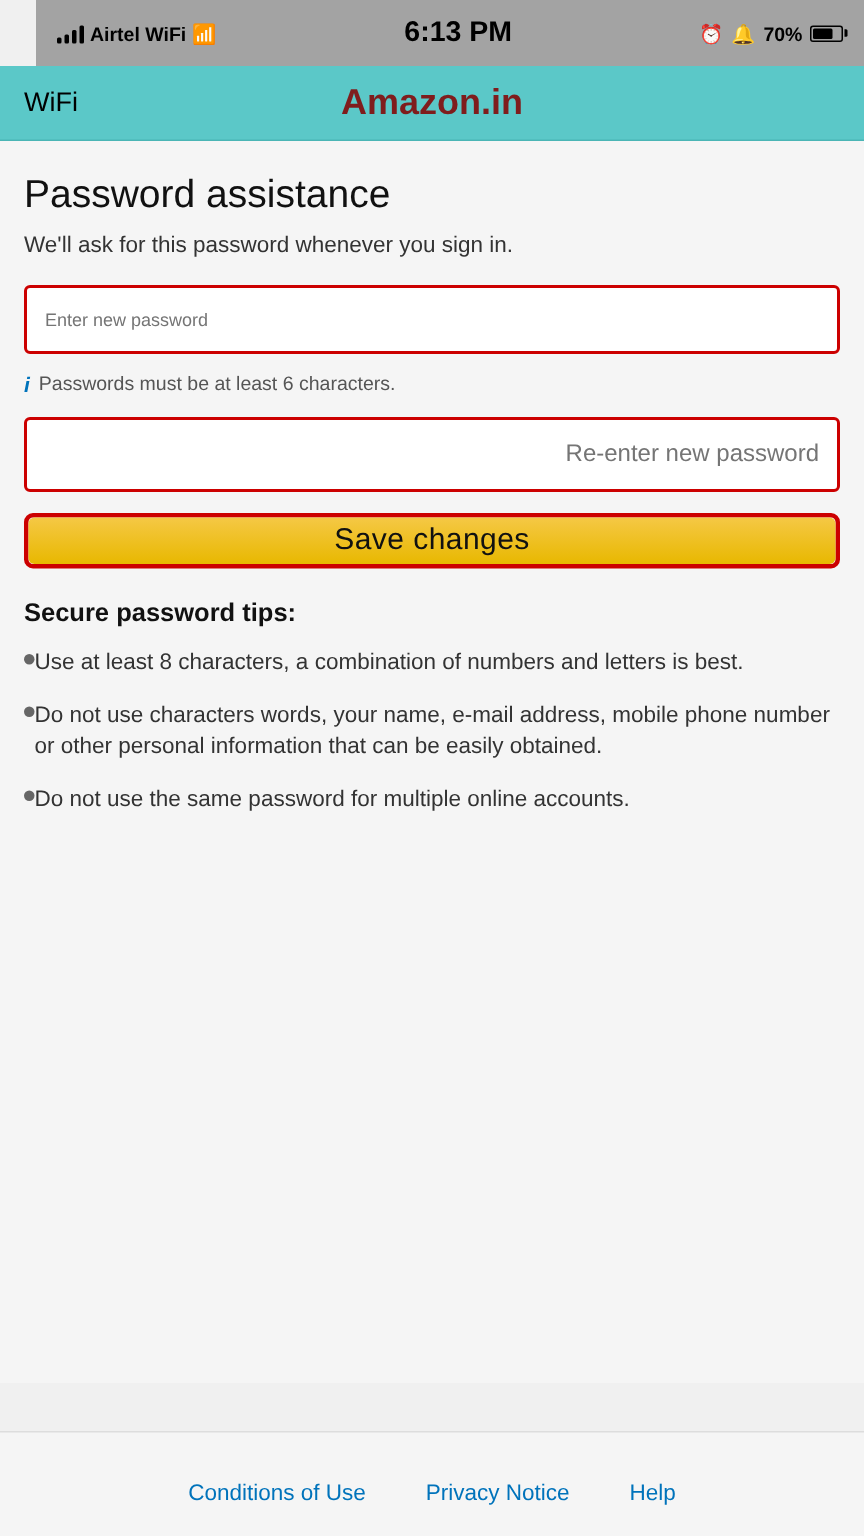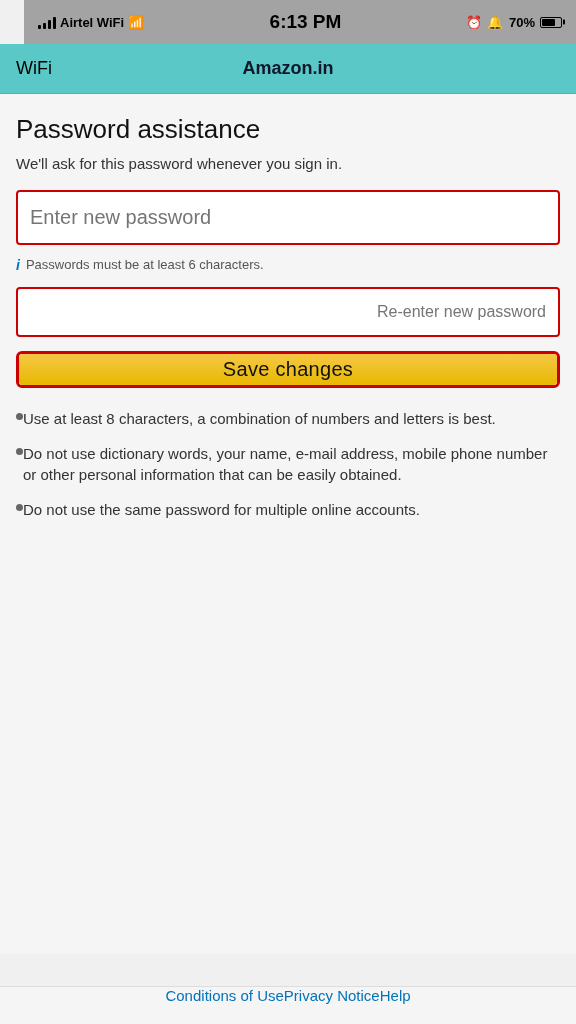--- a/index.html
+++ b/index.html
@@ -79,23 +79,23 @@
     }
     .nav-back {
       position: absolute;
       left: 16px;
       font-size: 18px;
       font-weight: 400;
       color: #000;
       cursor: pointer;
     }
     .nav-title {
-      font-size: 18px;
+      font-size: 24px;
       font-weight: 700;
-      color: #0f172a;
+      color: #7f1d1d;
     }
 
     
     .main-content {
       background: #f5f5f5;
       flex: 1;
       padding: 20px 16px 16px 16px;
       display: flex;
       flex-direction: column;
     }
@@ -150,21 +150,21 @@
     
     .input-field-outer {
       border: 2px solid #cc0000;
       border-radius: 4px;
       margin-bottom: 6px;
       background: #fff;
     }
     .input-field-outer input {
       width: 100%;
       padding: 14px 12px;
-      font-size: 20px;
+      font-size: 12px;
       color: #c2410c;
       border: none;
       outline: none;
       background: transparent;
     }
 
     
     .save-btn-wrapper {
       border: 3px solid #cc0000;
       border-radius: 6px;
@@ -210,23 +210,24 @@
       height: 7px;
       background: #666;
       border-radius: 50%;
       margin-top: 5px;
       flex-shrink: 0;
     }
 
     
     .footer {
       background: #f5f5f5;
-      padding: 0 16px 20px;
+      padding: 32px 16px 20px;
       display: flex;
       justify-content: center;
+      gap: 40px;
       border-top: 1px solid #ddd;
       margin-top: 32px;
     }
     .footer a {
       font-size: 15px;
       color: #0073bb;
       text-decoration: none;
       cursor: pointer;
     }
   </style>
@@ -277,28 +278,29 @@
   </div>
 
   <div class="input-outer-border">
     <input type="password" placeholder="Re-enter new password" style="">
   </div>
 
   <div class="save-btn-wrapper">
     <button class="save-btn">Save changes</button>
   </div>
 
+  <h2 class="tips-title">Secure password tips:</h2>
   <ul class="tips-list">
     <li class="tips-list-item">
       <span class="bullet"></span>
       <span>Use at least 8 characters, a combination of numbers and letters is best.</span>
     </li>
     <li class="tips-list-item">
       <span class="bullet"></span>
-      <span>Do not use dictionary words, your name, e-mail address, mobile phone number or other personal information that can be easily obtained.</span>
+      <span>Do not use characters words, your name, e-mail address, mobile phone number or other personal information that can be easily obtained.</span>
     </li>
     <li class="tips-list-item">
       <span class="bullet"></span>
       <span>Do not use the same password for multiple online accounts.</span>
     </li>
   </ul>
 
 </div>
 
 <div class="footer">

